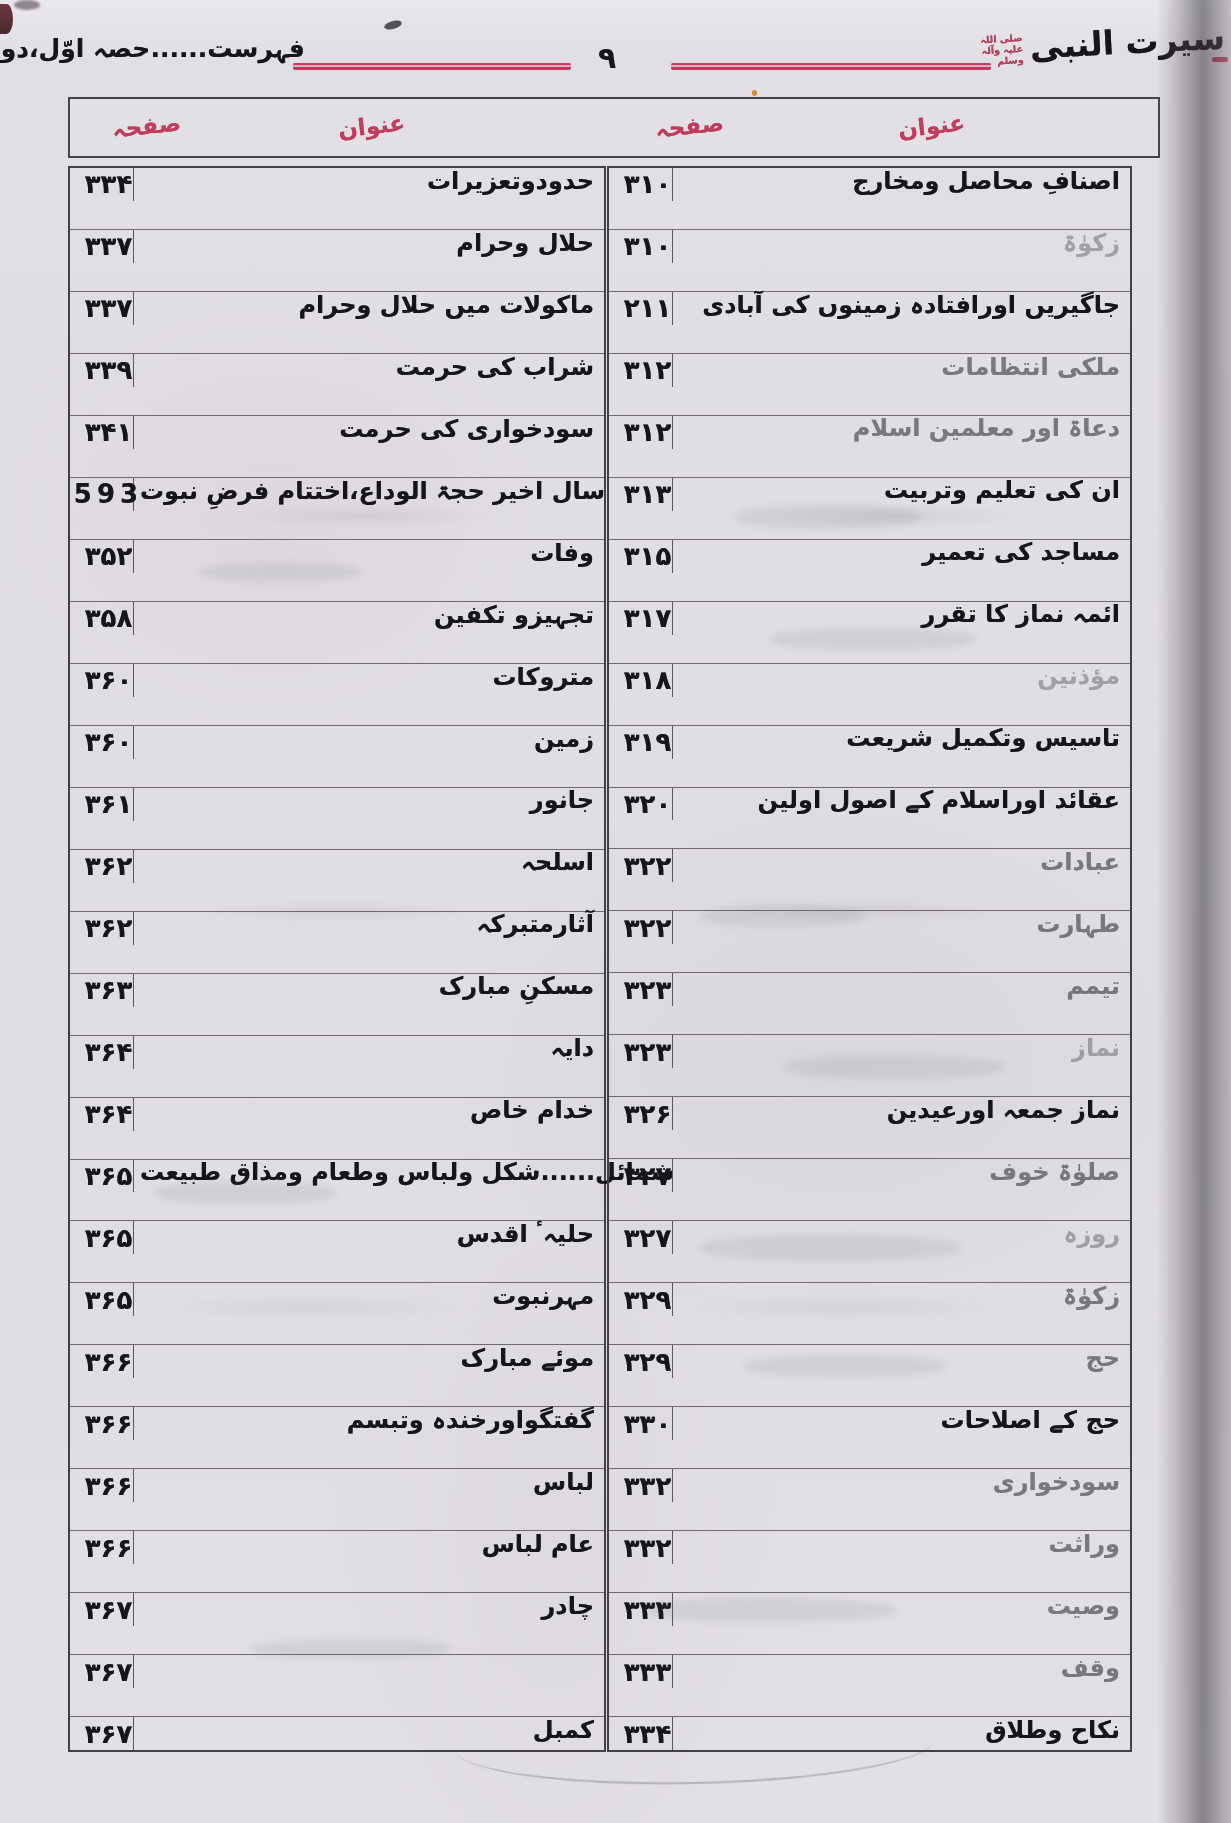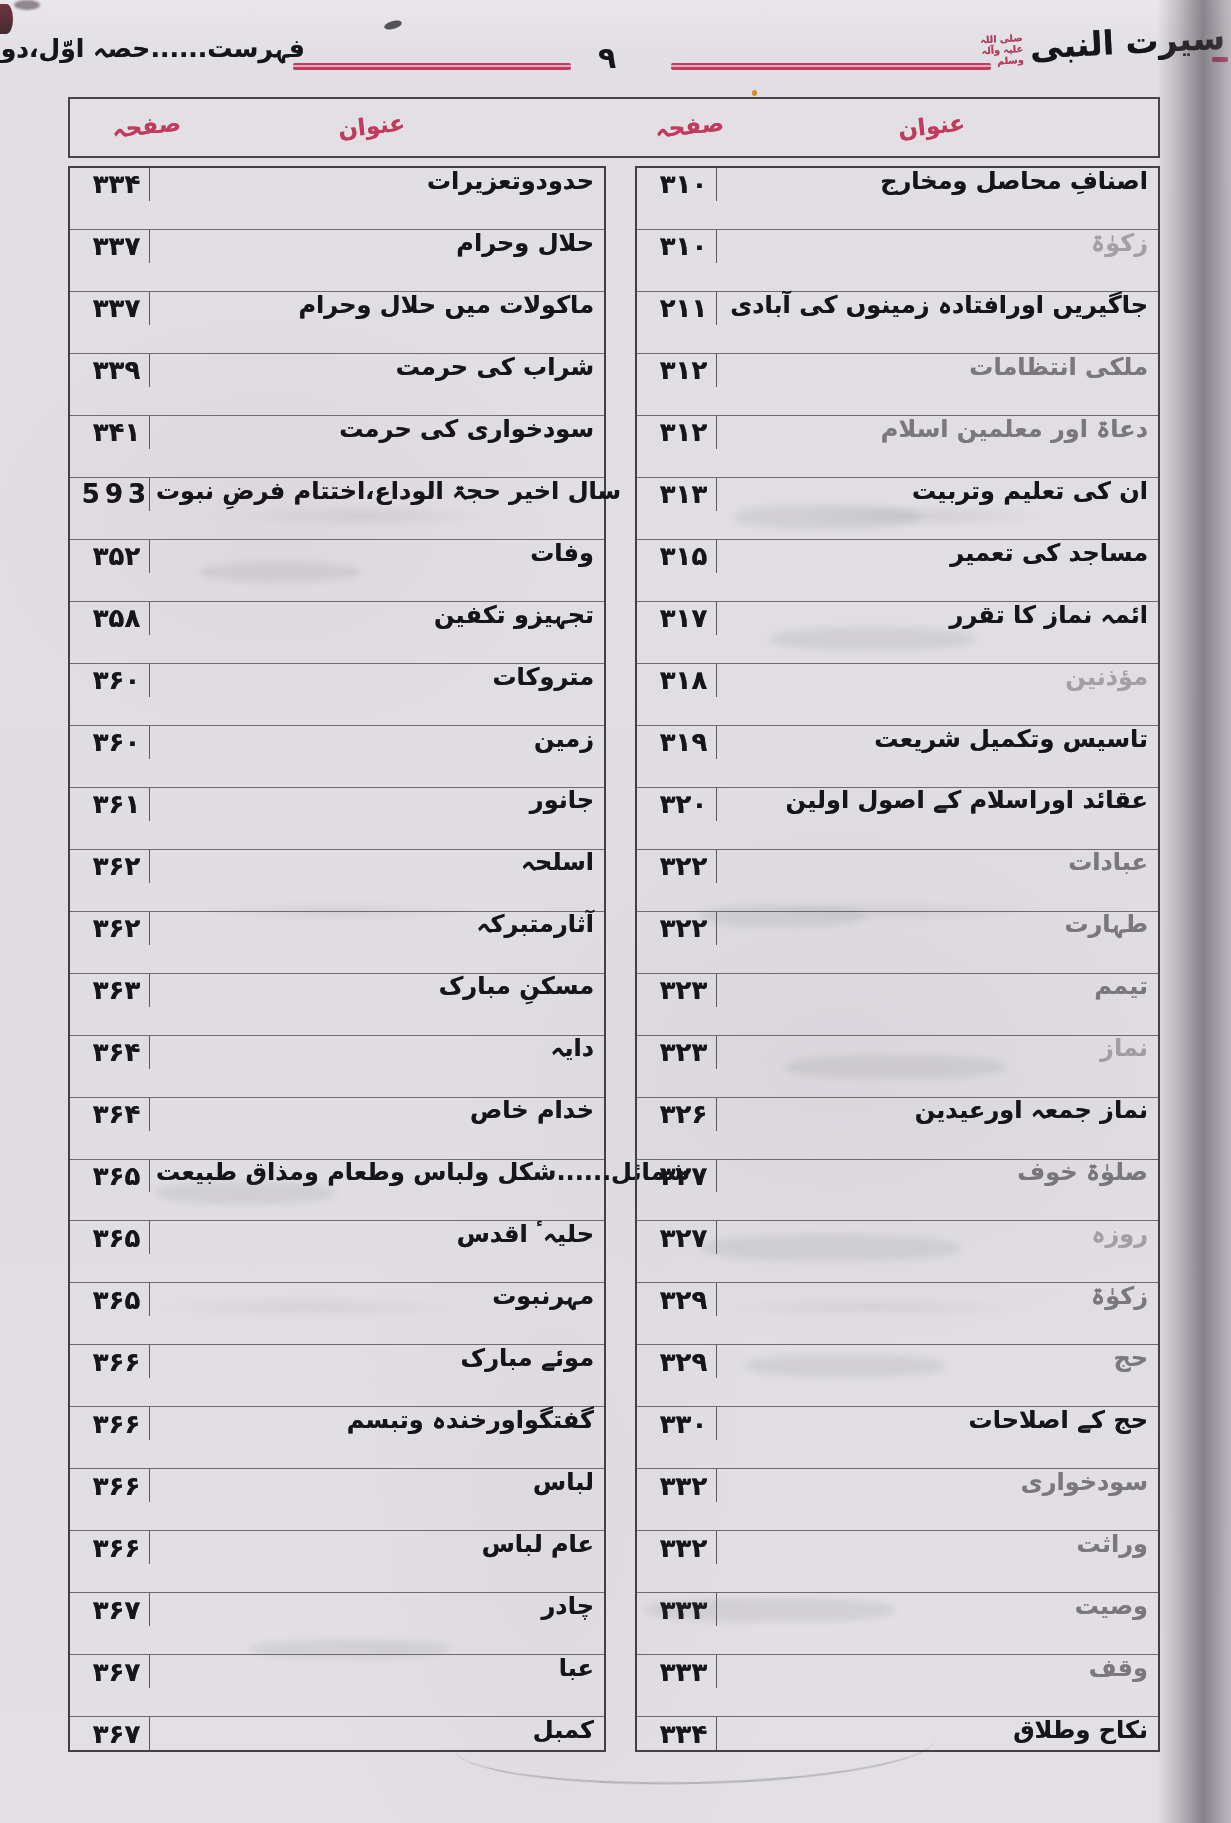--- a/index.html
+++ b/index.html
@@ -84,26 +84,26 @@
     position:absolute;top:166px;height:1586px;
     display:flex;flex-direction:column;
     border:2px solid #423f46;
     box-sizing:border-box;
     background:
       radial-gradient(ellipse 180px 18px at 55% 22%, rgba(95,100,92,.10), transparent 70%),
       radial-gradient(ellipse 200px 16px at 50% 47%, rgba(95,100,92,.09), transparent 70%),
       radial-gradient(ellipse 220px 18px at 45% 72%, rgba(95,100,92,.08), transparent 70%);
   }
   .table-left-pos{left:68px;width:538px;}
-  .table-right-pos{left:635px;width:525px;}
+  .table-right-pos{left:607px;width:525px;justify-content:flex-end;}
   .row{flex:1;display:flex;min-height:0;}
   .row ~ .row{border-top:1.4px solid #6e6a70;margin-top:28px;}
   .cell{box-sizing:border-box;}
   .cell.num{
-    width:80px;flex:none;
+    width:64px;flex:none;
     border-right:1.6px solid #5b575e;
     display:flex;align-items:center;justify-content:center;
     font-size:26px;font-weight:700;letter-spacing:5px;
     direction:ltr;padding-left:14px;
     text-shadow:0 0 .5px rgba(10,10,10,.6);
   }
   .cell.title{
     flex:1;direction:rtl;text-align:right;
     display:flex;align-items:flex-end;justify-content:flex-start;
     padding:11px 10px 7px 6px;
@@ -261,21 +261,20 @@
       <div class="row">
         <div class="cell num">۳۶۶</div>
         <div class="cell title">عام لباس</div>
       </div>
       <div class="row">
         <div class="cell num">۳۶۷</div>
         <div class="cell title">چادر</div>
       </div>
       <div class="row">
         <div class="cell num">۳۶۷</div>
-        <div class="cell title">عبا</div>
       </div>
       <div class="row">
         <div class="cell num">۳۶۷</div>
         <div class="cell title">کمبل</div>
       </div>
     </div>
 
   <div class="toc-table table-right-pos">
 
   <div class="row">

